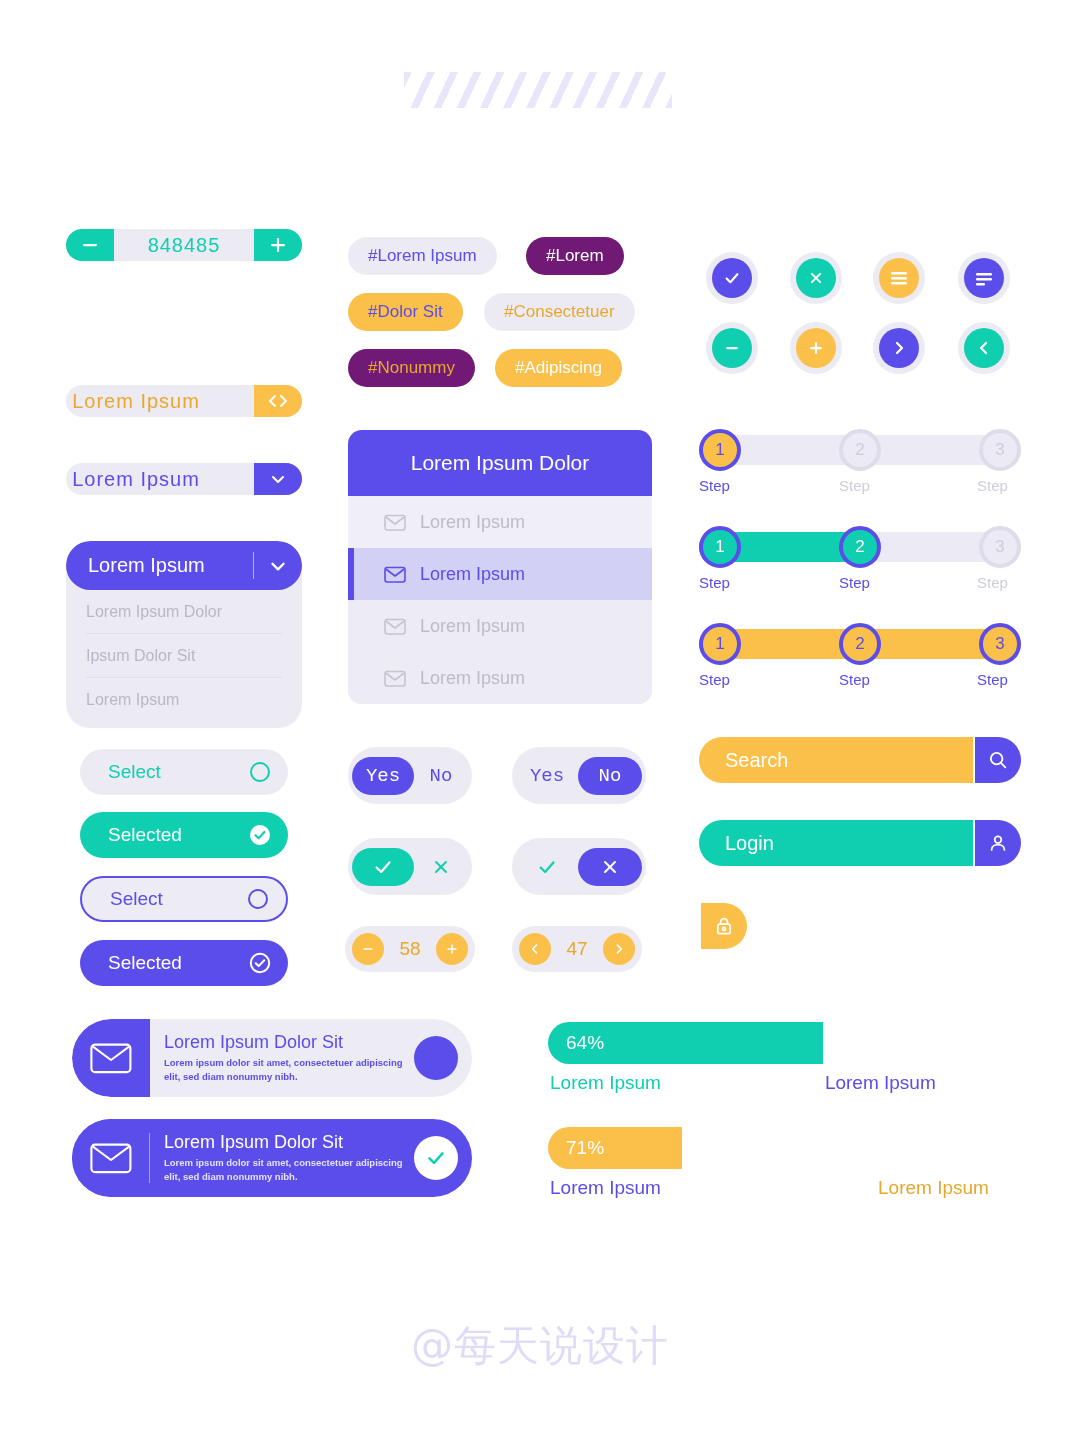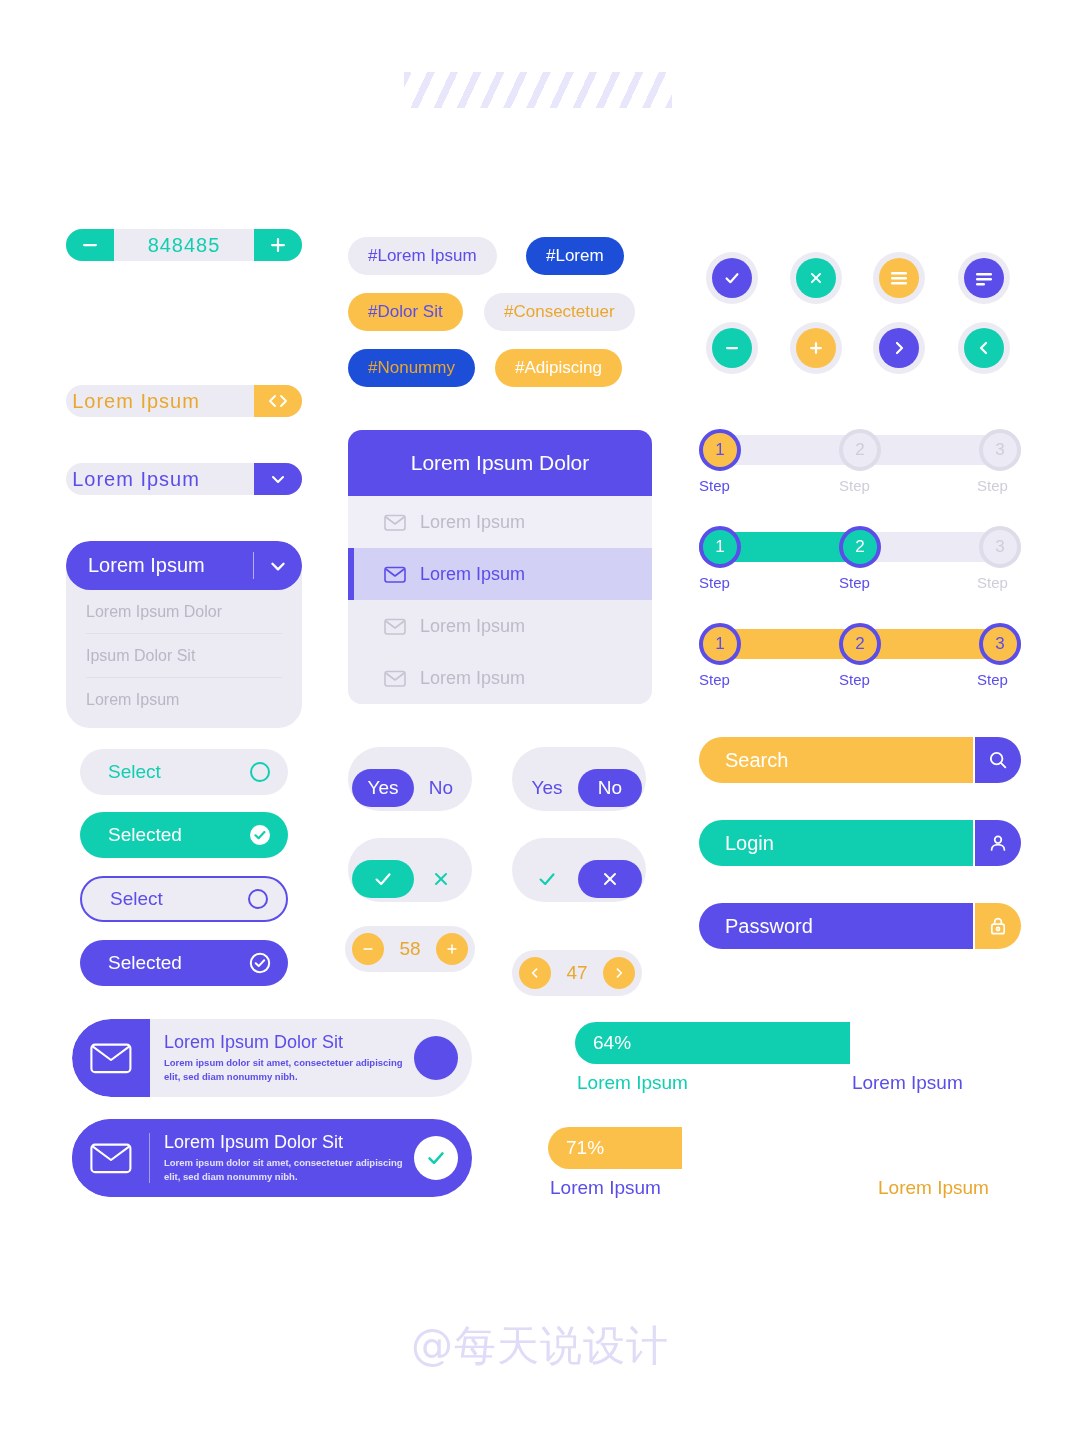--- a/index.html
+++ b/index.html
@@ -89,21 +89,21 @@
   }
   .selbox .mark { margin-left: auto; }
 
   
   .tag {
     position: absolute; height: 38px; border-radius: 999px;
     display: flex; align-items: center; justify-content: flex-end;
     font-size: 17px; padding: 0 20px; white-space: nowrap;
   }
   .tag-grey   { background: #ecebf3; }
-  .tag-purple { background: #1d4ed8; }
+  .tag-purple { background: #701a75; }
   .tag-yellow { background: #fbc04a; }
 
   
   .menucard {
     position: absolute; left: 348px; top: 430px;
     width: 304px; border-radius: 14px; overflow: hidden;
     background: #eeedf5;
   }
   .menucard .hd {
     height: 66px; background: #5b4de9; color: #fff;
@@ -120,23 +120,24 @@
   .mi.active {
     background: #d3d0f5; color: #5b4de9;
   }
   .mi.active::before {
     content: ""; position: absolute; left: 0; top: 0;
     width: 6px; height: 100%; background: #5b4de9;
   }
 
   
   .switch {
-    position: absolute; height: 64px; border-radius: 999px;
-    background: #ecebf3; display: flex; align-items: flex-end;
+    position: absolute; height: 57px; border-radius: 999px;
+    background: #ecebf3; display: flex; align-items: center;
     padding: 4px;
+    font-family: Liberation Mono, monospace;
   }
   .switch .opt {
     height: 38px; border-radius: 999px;
     display: flex; align-items: center; justify-content: center;
     font-size: 19px; color: #5b4de9;
   }
   .switch .opt.on { background: #5b4de9; color: #fff; }
   .switch .opt.on-teal { background: #10cfb0; color: #fff; }
 
   
@@ -453,21 +454,21 @@
         </svg>
     </div>
     <div class="num">58</div>
     <div class="rnd">
       <svg width="14" height="14" viewBox="0 0 18 18">
           <rect x="3" y="8" width="12" height="2" rx="1" fill="#fff"></rect>
           <rect x="8" y="3" width="2" height="12" rx="1" fill="#fff"></rect>
         </svg>
     </div>
   </div>
-  <div class="spin" style="left:512px; top:926px;margin-top:24px;">
+  <div class="spin" style="left:512px; top:926px;">
     <div class="rnd">
       <svg width="14" height="14" viewBox="0 0 18 18" fill="none" stroke="#fff" stroke-width="2.1" stroke-linecap="round" stroke-linejoin="round">
           <polyline points="11,4 6,9 11,14"></polyline>
         </svg>
     </div>
     <div class="num">47</div>
     <div class="rnd">
       <svg width="14" height="14" viewBox="0 0 18 18" fill="none" stroke="#fff" stroke-width="2.1" stroke-linecap="round" stroke-linejoin="round">
           <polyline points="7,4 12,9 7,14"></polyline>
         </svg>
@@ -602,21 +603,20 @@
     <div class="body" style="background:#10cfb0;">Login</div>
     <div class="btn" style="background:#5b4de9;">
       <svg width="22" height="22" viewBox="0 0 24 24" fill="none" stroke="#fff" stroke-width="1.9" stroke-linecap="round">
           <circle cx="12" cy="8.4" r="3.6"></circle>
           <path d="M5 19.5c0-3.6 3.2-5.6 7-5.6s7 2 7 5.6"></path>
         </svg>
     </div>
   </div>
 
   <div class="field" style="top:903px;">
-    <div class="body" style="background:#5b4de9;">Password</div>
     <div class="btn" style="background:#fbc04a;">
       <svg width="20" height="22" viewBox="0 0 22 24" fill="none" stroke="#fff" stroke-width="1.9" stroke-linecap="round" stroke-linejoin="round">
           <rect x="4.2" y="10" width="13.6" height="10.5" rx="2.2"></rect>
           <path d="M7.3 10V7.6a3.7 3.7 0 017.4 0V10"></path>
           <circle cx="11" cy="15.3" r="1.7"></circle>
         </svg>
     </div>
   </div>
 
   <div class="notif notif-grey" style="top:1019px;">
@@ -644,21 +644,21 @@
       <div class="t1" style="color:#fff;">Lorem Ipsum Dolor Sit</div>
       <div class="t2" style="color:#e4e1fb;">Lorem ipsum dolor sit amet, consectetuer adipiscing elit, sed diam nonummy nibh.</div>
     </div>
     <div class="badge" style="background:#fff;">
       <svg width="24" height="24" viewBox="0 0 24 24" fill="none" stroke="#10cfb0" stroke-width="2.5" stroke-linecap="round" stroke-linejoin="round">
           <polyline points="5.5,12.4 10,16.8 18.5,7.4"></polyline>
         </svg>
     </div>
   </div>
 
-  <div class="prog" style="top:1022px;margin-left:27px;">
+  <div class="prog" style="top:1022px;">
     <div class="bar">
       <div class="seg" style="width:59.5%; background:#10cfb0;">64%</div>
     </div>
     <div class="labels">
       <div class="l txt-teal" style="width:59.5%;">Lorem Ipsum</div>
       <div class="l txt-purple" style="width:40.5%;">Lorem Ipsum</div>
     </div>
   </div>
 
   <div class="prog" style="top:1127px;">

